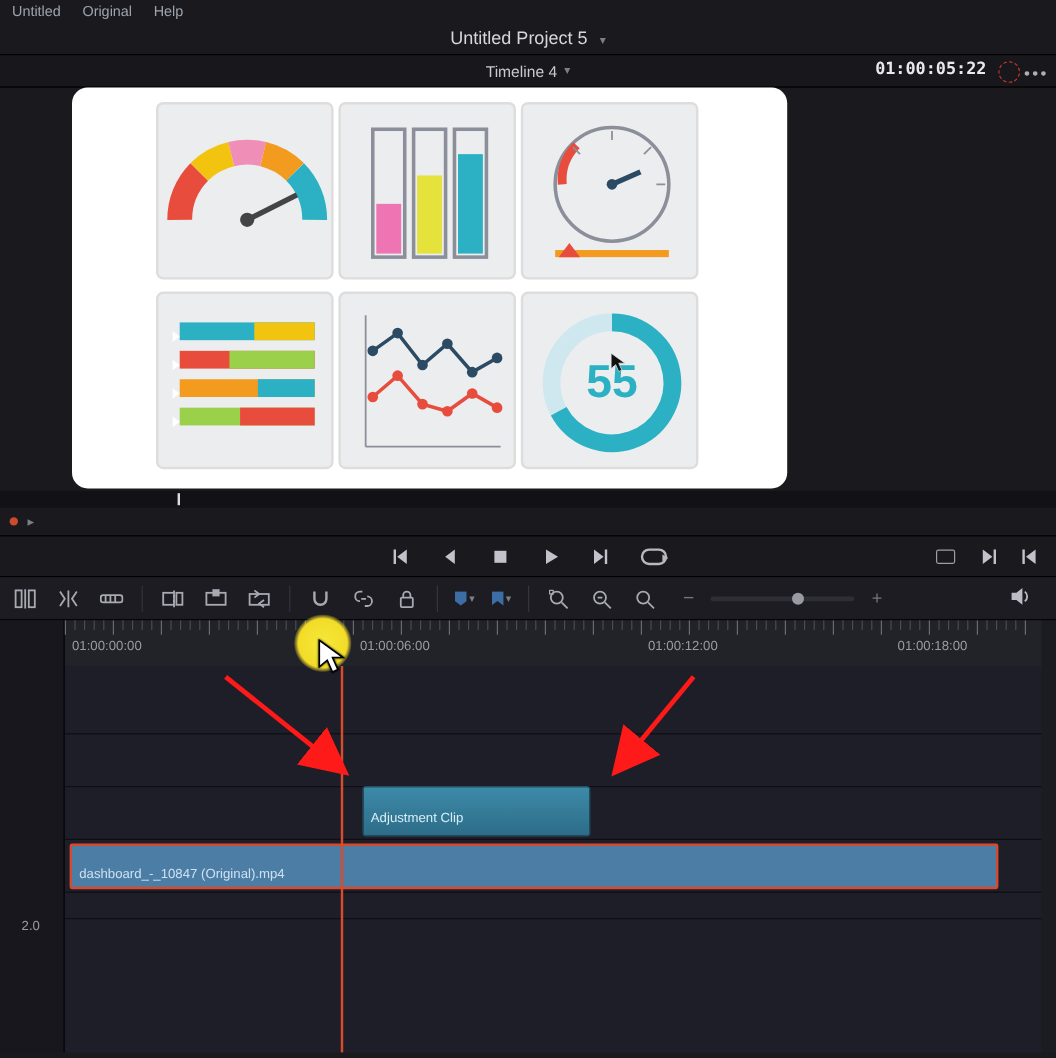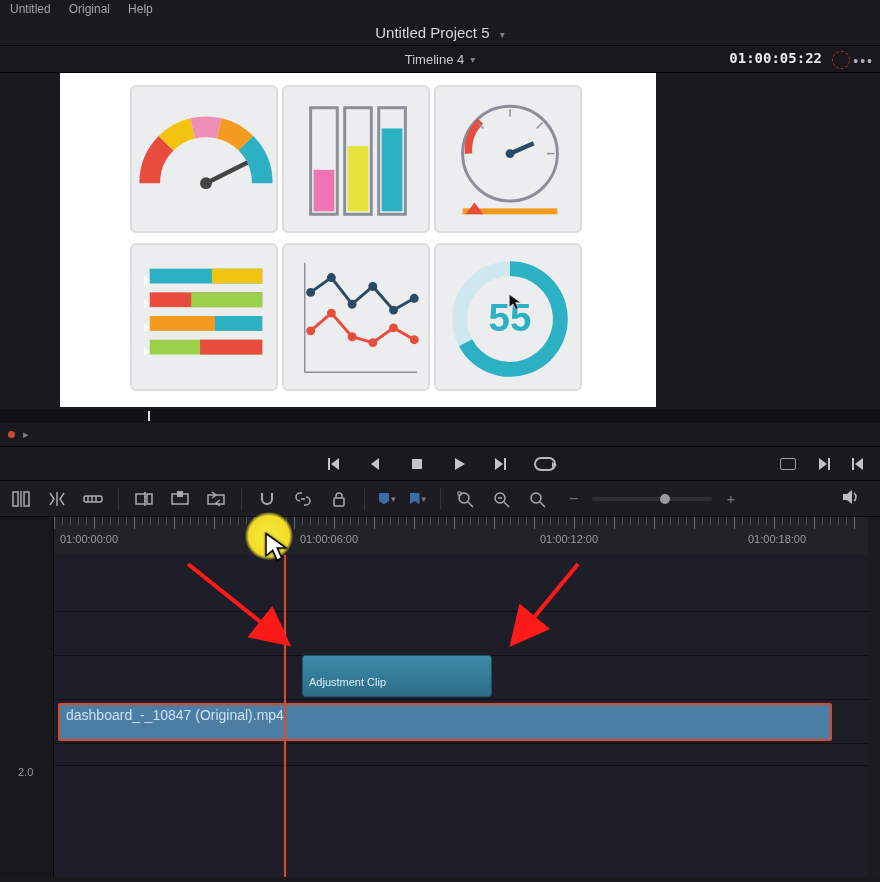--- a/index.html
+++ b/index.html
@@ -32,21 +32,21 @@
     position:absolute; right:58px; top:4px;
     font-family: "Menlo","Consolas",monospace;
     font-size:14px; color:#e8e8ee; font-weight:bold;
   }
   .bypass {
     position:absolute; right:30px; top:5px;
     width:18px; height:18px; border:1.5px dashed #bb3b2a; border-radius:50%;
   }
   .dots3 { position:absolute; right:6px; top:7px; color:#aeaeb5; letter-spacing:2px; font-size:14px;}
   
-  .viewer { margin:0 0 0 60px; width:596px; height:334px; background:#fff; position:relative;}
+  .viewer { margin:0 0 0 60px; width:596px; height:334px; background:#fff; position:relative;border-radius:13px;}
   .panel {
     position:absolute; background:#ecedee; border:2px solid #ddd; border-radius:6px;
     width:148px; height:148px;
   }
   
   .scrub { margin-top:2px; height:14px; background:#121216; position:relative;}
   .scrub-mark { position:absolute; left:148px; top:2px; width:2px; height:10px; background:#ddd;}
   
   .rec-row { height:24px; border-bottom:1px solid #000; display:flex; align-items:center; padding:0 8px; gap:8px;}
   .dot { width:7px;height:7px;border-radius:50%; background:#cc4a2f;}
@@ -85,21 +85,21 @@
   .row-divider{position:absolute;left:0;right:0;height:1px;background:#0e0e14;}
   .adjust-clip{
     position:absolute; left:248px; top:100px; width:190px; height:42px;
     background:linear-gradient(#3d8aa9,#2d6d88); border:1px solid #225166; border-radius:3px;
   }
   .adjust-clip .lab{position:absolute;left:6px;bottom:8px;font-size:11px;color:#d8eef7;}
   .video-clip{
     position:absolute; left:4px; top:148px; right:36px; height:38px;
     background:#4c7da4; border:2px solid #d64b2f; border-radius:2px;
   }
-  .video-clip .lab{position:absolute;left:6px;bottom:16px;font-size:14px;color:#cde1f2;}
+  .video-clip .lab{position:absolute;left:6px;bottom:4px;font-size:11px;color:#cde1f2;}
   .playhead{position:absolute;top:0;bottom:0;width:2px;background:#d94b2b;left:284px;}
   
   .highlight{position:absolute;left:245px;top:512px;width:48px;height:48px;border-radius:50%;background:radial-gradient(circle,#f6e83a 0%,#f2dc28 60%,rgba(242,220,40,0) 72%);}
   .cursor-main{position:absolute;left:265px;top:533px;transform:scale(1.1);}
   .cursor-main svg{filter:drop-shadow(0 0 1px #000);}
   .cursor-small{position:absolute;left:508px;top:293px;}
   
   .arrow{position:absolute;pointer-events:none;}
 </style>
 </head>

